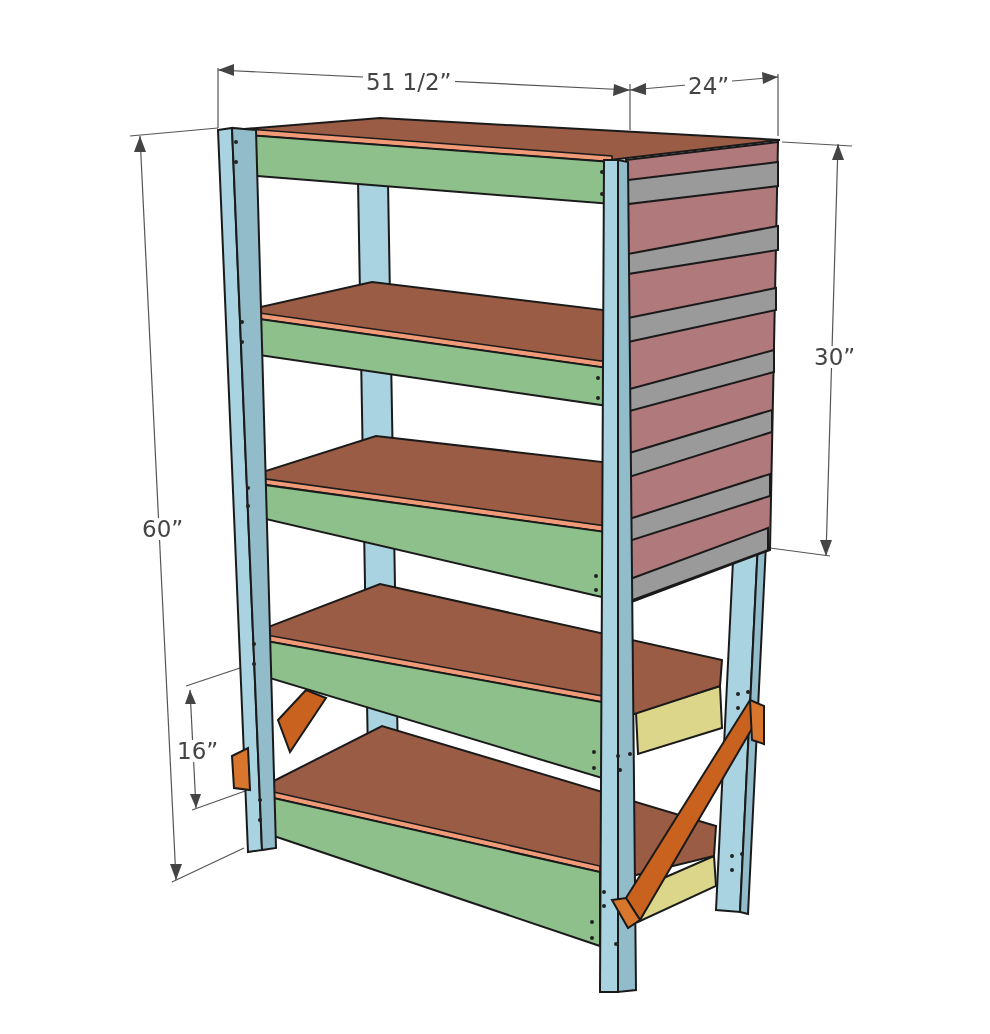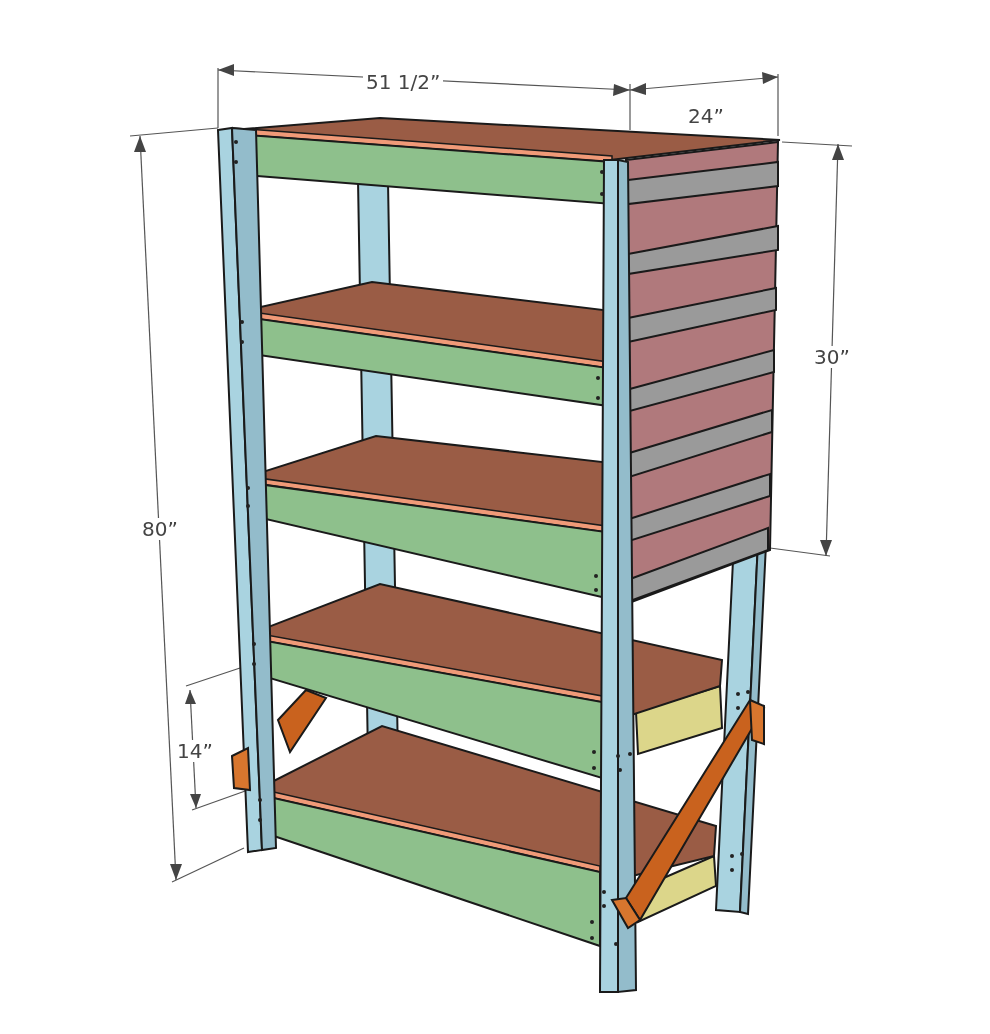--- a/index.html
+++ b/index.html
@@ -1,18 +1,18 @@
 <!DOCTYPE html>
 <html><head>
 <meta charset="utf-8">
 <style>
   html, body { margin: 0; padding: 0; background: #ffffff; }
   body { width: 990px; height: 1034px; position: relative; overflow: hidden; font-family: "DejaVu Sans", sans-serif; }
   svg { position: absolute; left: 0; top: 0; }
-  .dim-label { position: absolute; font-family: "DejaVu Sans", sans-serif; font-size: 20px; color: #444444; background: #ffffff; padding: 0 3px; line-height: 22px; white-space: nowrap; }
+  .dim-label { position: absolute; font-family: "DejaVu Sans", sans-serif; font-size: 23px; color: #444444; background: #ffffff; padding: 0 3px; line-height: 22px; white-space: nowrap; }
   .leg { fill: #a9d3e0; stroke: #1a1a1a; stroke-width: 2; }
   .legside { fill: #93bccb; stroke: #1a1a1a; stroke-width: 2; }
   .apron { fill: #8ec08c; stroke: #1a1a1a; stroke-width: 2; }
   .shelf { fill: #9a5c45; stroke: #1a1a1a; stroke-width: 2; }
   .edge { fill: #f09a78; stroke: #1a1a1a; stroke-width: 1.5; }
   .side { fill: #b0797c; stroke: #1a1a1a; stroke-width: 2; }
   .cleat { fill: #9a9a9a; stroke: #1a1a1a; stroke-width: 2; }
   .cleatend { fill: #e8e4c4; stroke: #1a1a1a; stroke-width: 1.5; }
   .rear { fill: #dcd68a; stroke: #1a1a1a; stroke-width: 2; }
   .brace { fill: #c9621e; stroke: #1a1a1a; stroke-width: 2; }
@@ -159,16 +159,16 @@
     <circle class="screw" cx="732" cy="856" r="2"></circle>
       <circle class="screw" cx="742" cy="854" r="2"></circle>
       <circle class="screw" cx="732" cy="870" r="2"></circle>
     <circle class="screw" cx="604" cy="892" r="2"></circle>
       <circle class="screw" cx="604" cy="906" r="2"></circle>
     <circle class="screw" cx="616" cy="944" r="2"></circle>
   </g>
 </svg>
 
 <div class="dim-label" style="left:363px; top:71px;">51 1/2”</div>
-<div class="dim-label" style="left:685px; top:75px;margin-top:30px;">24”</div>
-<div class="dim-label" style="left:139px; top:518px;">80”</div>
+<div class="dim-label" style="left:685px; top:75px;">24”</div>
+<div class="dim-label" style="left:139px; top:518px;">60”</div>
 <div class="dim-label" style="left:811px; top:346px;">30”</div>
-<div class="dim-label" style="left:174px; top:740px;">14”</div>
+<div class="dim-label" style="left:174px; top:740px;">16”</div>
 
 </body></html>

